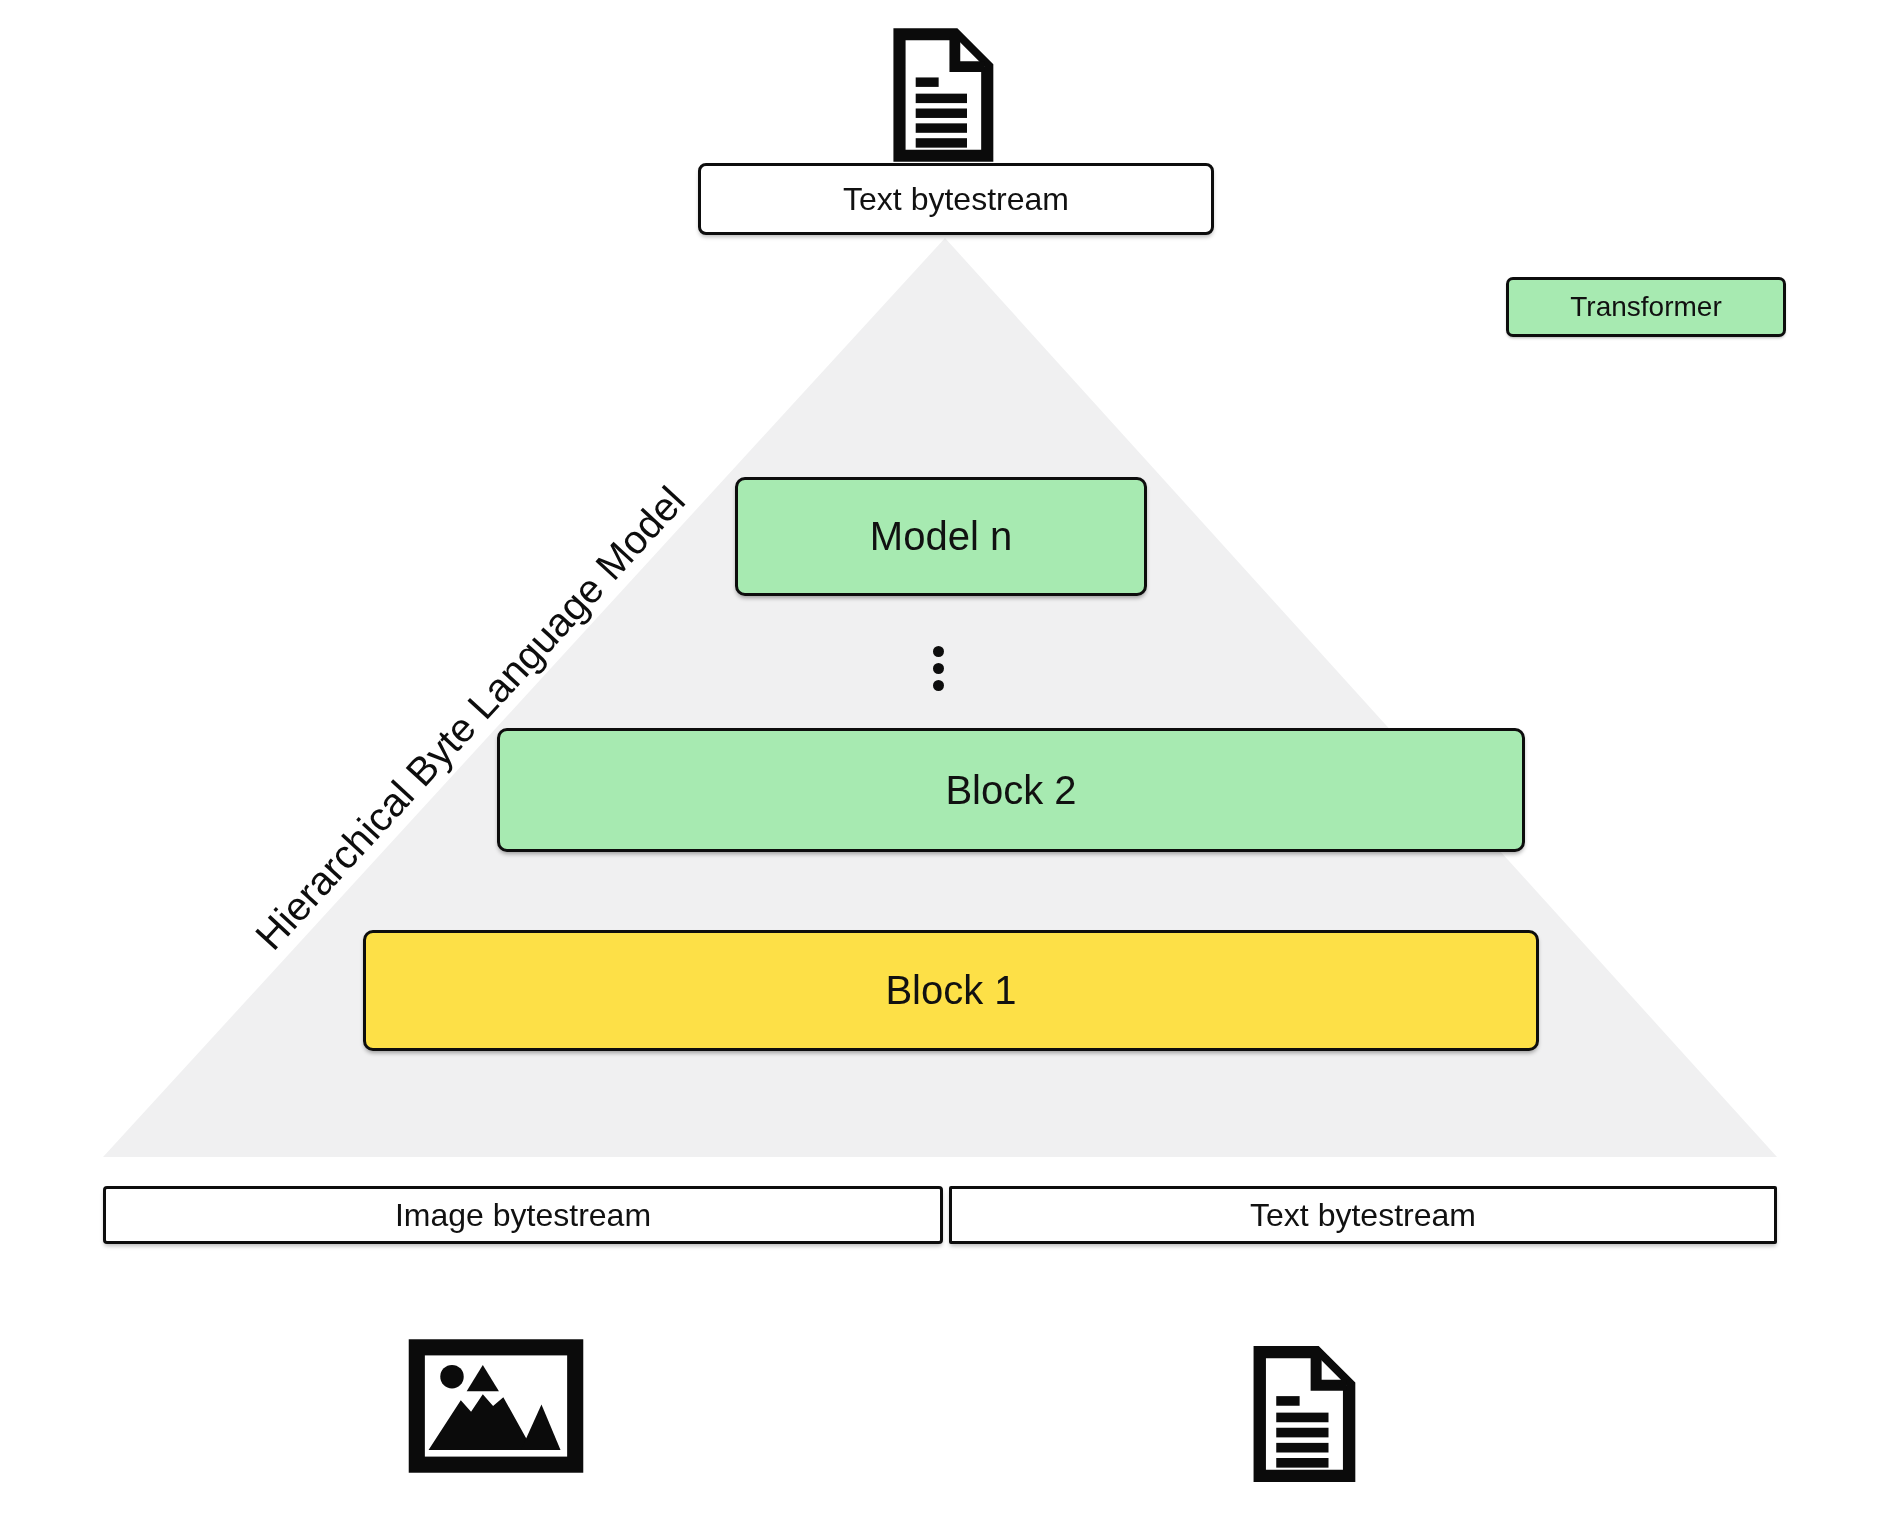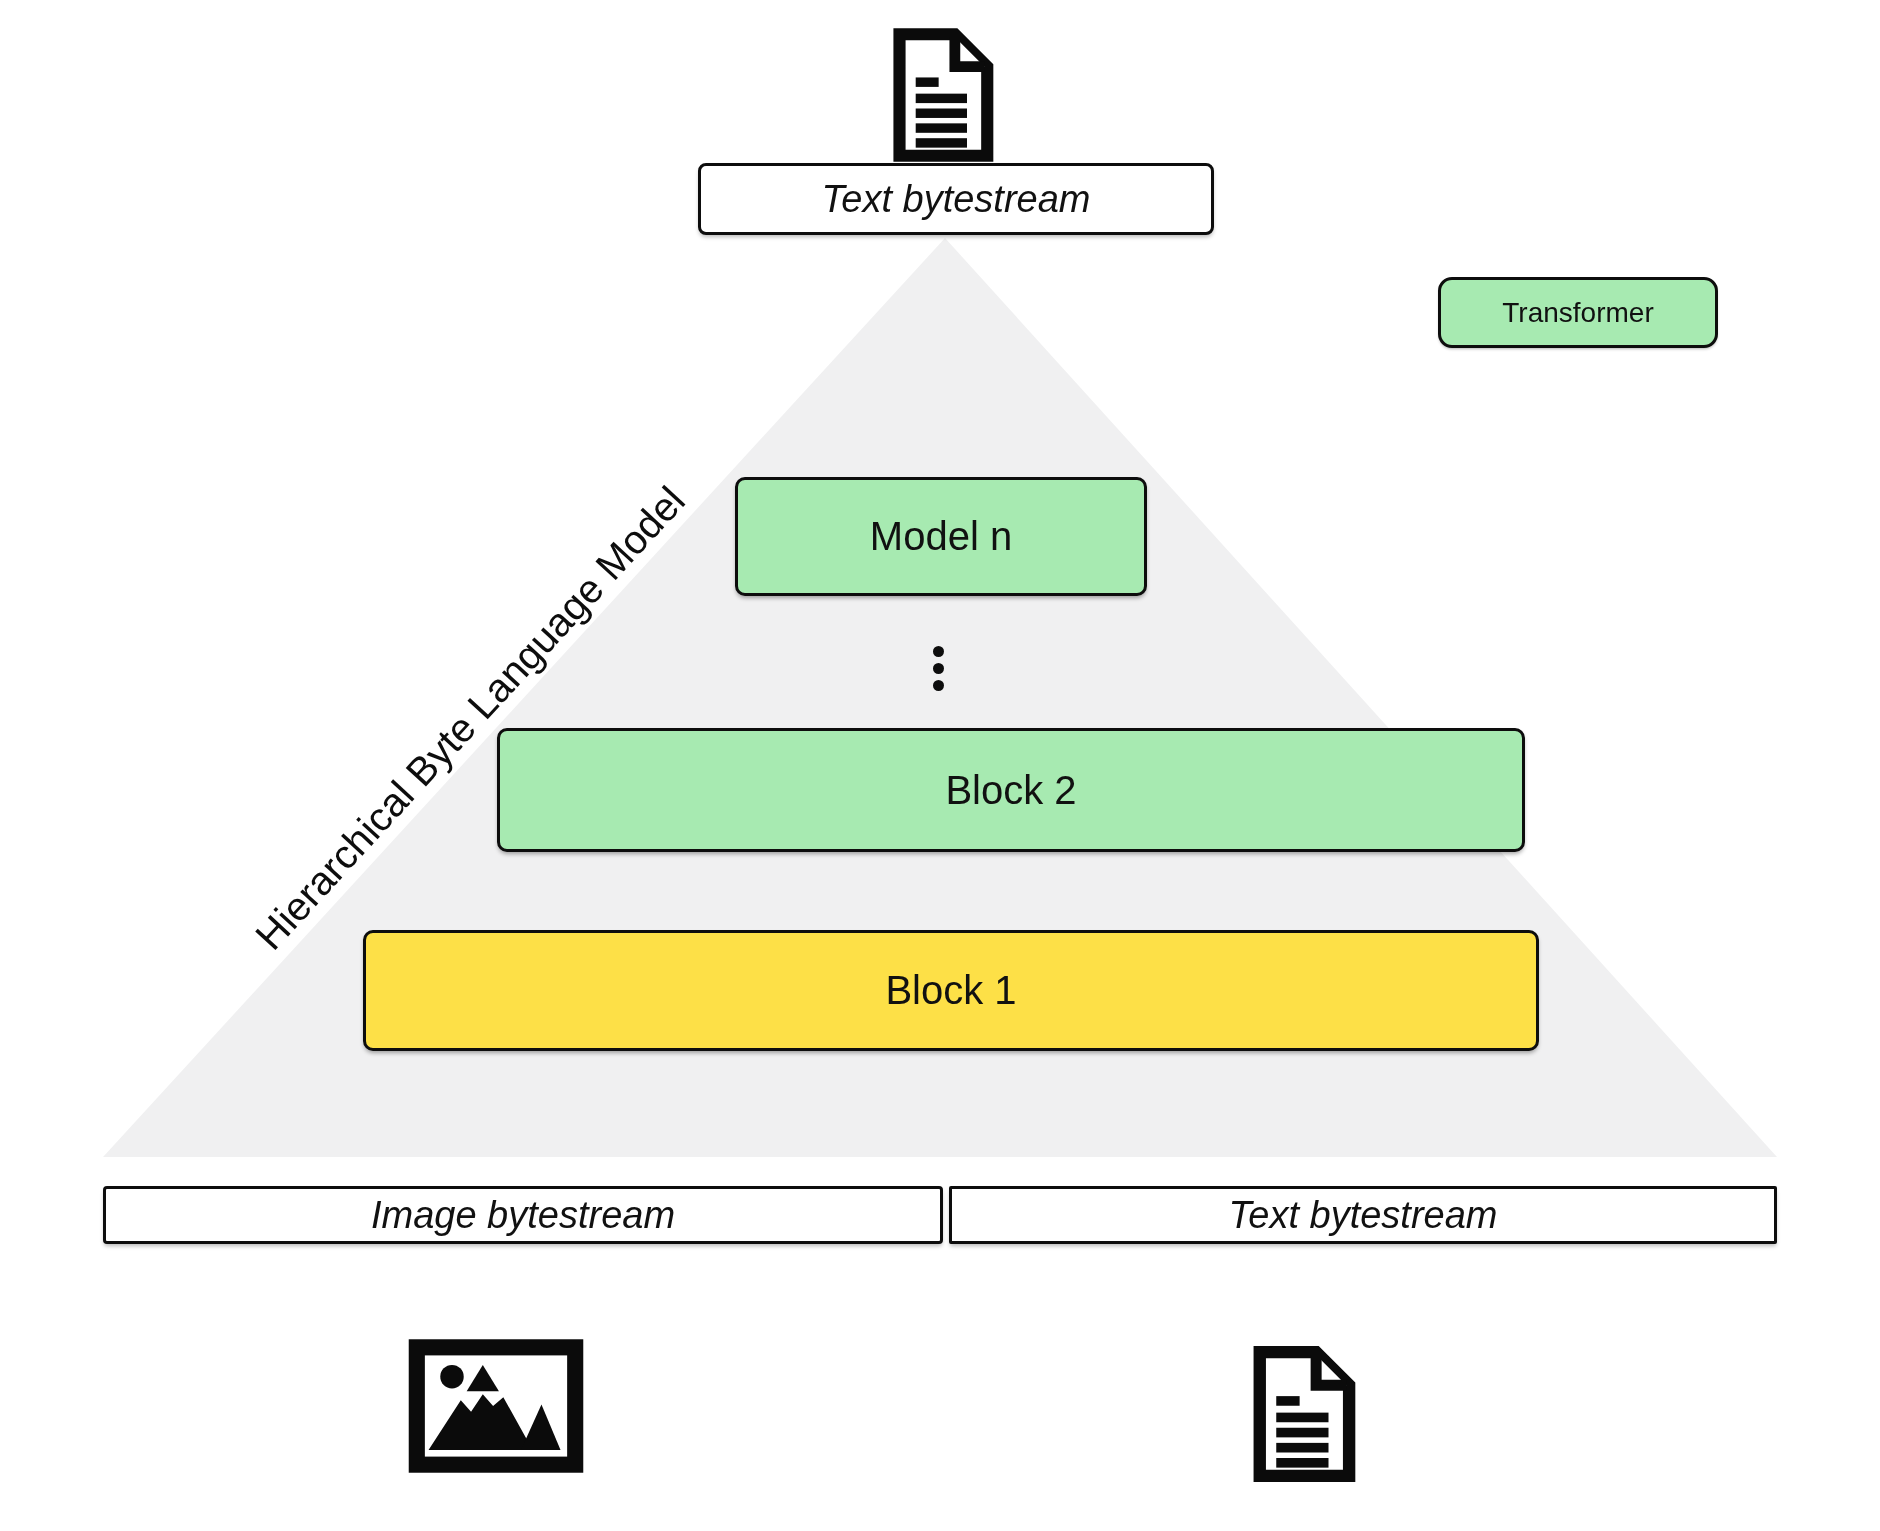--- a/index.html
+++ b/index.html
@@ -43,32 +43,31 @@
   .block-1{left:363px;top:930px;width:1176px;height:121px;}
 
   .dots{left:920px;top:643px;width:36px;display:flex;flex-direction:column;align-items:center;}
   .dots .dot{width:11px;height:11px;border-radius:50%;background:#0d0d0d;margin:3px 0;}
 
   
   .io-box{
     background:#ffffff;
     border:3px solid #0d0d0d;
     display:flex;align-items:center;justify-content:center;
-    font-size:38px;
+    font-size:32px;
     box-shadow:0 3px 4px -1px rgba(0,0,0,0.28);
-    font-style:italic;
   }
   .top-box{left:698px;top:163px;width:516px;height:72px;border-radius:8px;}
   .bar-left{left:103px;top:1186px;width:840px;height:58px;border-radius:4px;}
   .bar-right{left:949px;top:1186px;width:828px;height:58px;border-radius:2px;}
 
   
   .legend-box{
-    left:1438px;width:280px;height:71px;
-    border:3px solid #0d0d0d;border-radius:14px;
+    left:1506px;width:280px;height:60px;
+    border:3px solid #0d0d0d;border-radius:7px;
     display:flex;align-items:center;justify-content:center;
     font-size:28px;
     box-shadow:0 2px 3px -1px rgba(0,0,0,0.3);
   }
   .legend-transformer{top:277px;background:#a7eab1;}
   .legend-mamba{top:372px;background:#ccdcf8;}
 
   
   .icon{display:block;}
   .icon-top-doc{left:886px;top:26px;}

